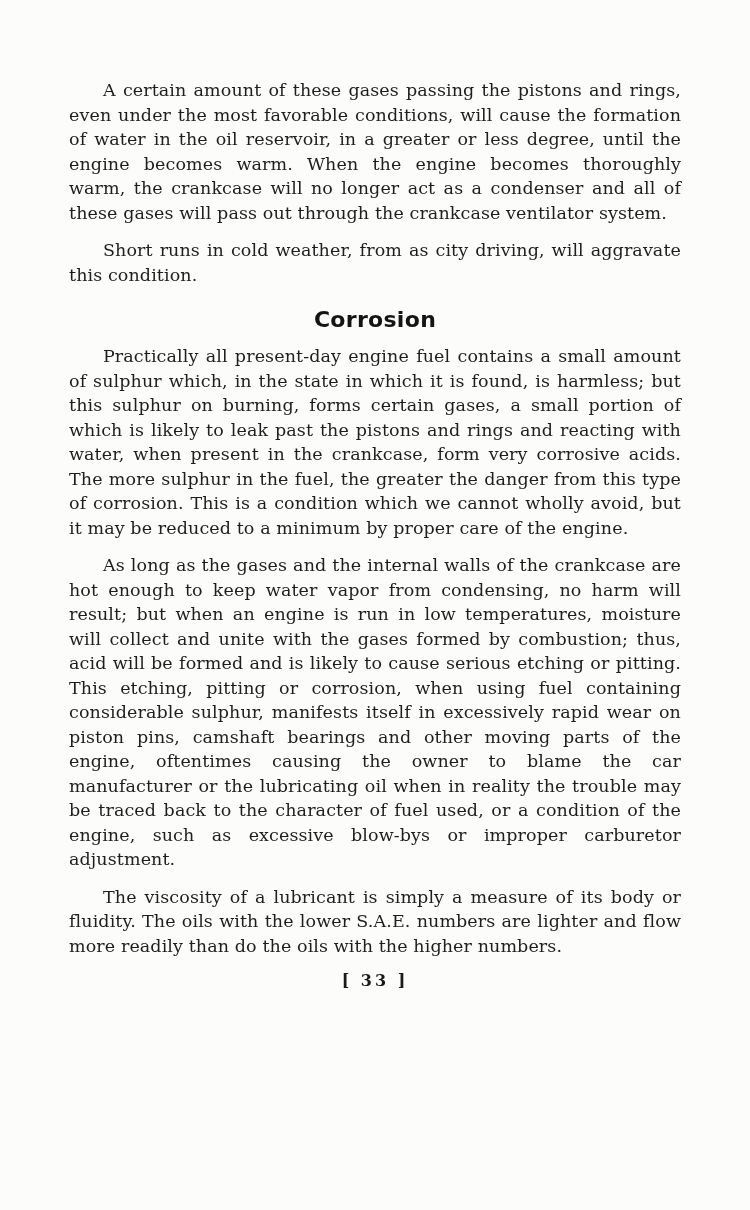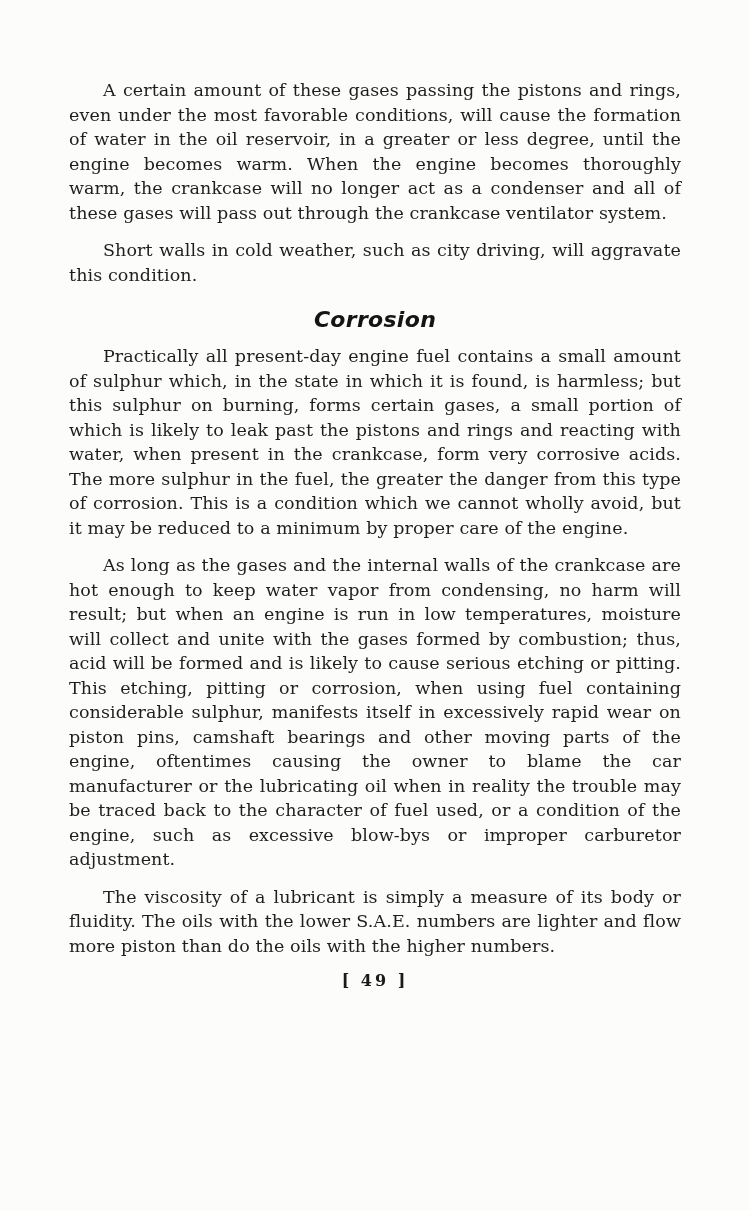--- a/index.html
+++ b/index.html
@@ -24,21 +24,20 @@
     font-size: 17.5px;
     line-height: 24.5px;
     text-align: justify;
     text-indent: 34px;
     letter-spacing: 0.1px;
   }
   .heading {
     margin: 18px 0 9px 0;
     text-align: center;
     font-family: "DejaVu Sans", "Liberation Sans", sans-serif;
-    font-style: italic;
     font-weight: bold;
     font-size: 22px;
     line-height: 30px;
     color: #141414;
     letter-spacing: 0.3px;
   }
   .folio {
     margin-top: 3px;
     text-align: center;
     font-size: 16px;
@@ -47,27 +46,27 @@
     color: #1a1a1a;
   }
 </style>
 </head>
 <body>
 
 <main class="page">
 
   <p class="para">A certain amount of these gases passing the pistons and rings, even under the most favorable conditions, will cause the formation of water in the oil reservoir, in a greater or less degree, until the engine becomes warm.  When the engine becomes thoroughly warm, the crankcase will no longer act as a condenser and all of these gases will pass out through the crankcase ventilator system.</p>
 
-  <p class="para">Short walls in cold weather, such as city driving, will aggravate this condition.</p>
+  <p class="para">Short runs in cold weather, from as city driving, will aggravate this condition.</p>
 
   <h2 class="heading">Corrosion</h2>
 
   <p class="para">Practically all present-day engine fuel contains a small amount of sulphur which, in the state in which it is found, is harmless; but this sulphur on burning, forms certain gases, a small portion of which is likely to leak past the pistons and rings and reacting with water, when present in the crankcase, form very corrosive acids.  The more sulphur in the fuel, the greater the danger from this type of corrosion.  This is a condition which we cannot wholly avoid, but it may be reduced to a minimum by proper care of the engine.</p>
 
   <p class="para">As long as the gases and the internal walls of the crankcase are hot enough to keep water vapor from condensing, no harm will result; but when an engine is run in low temperatures, moisture will collect and unite with the gases formed by combustion; thus, acid will be formed and is likely to cause serious etching or pitting.  This etching, pitting or corrosion, when using fuel containing considerable sulphur, manifests itself in excessively rapid wear on piston pins, camshaft bearings and other moving parts of the engine, oftentimes causing the owner to blame the car manufacturer or the lubricating oil when in reality the trouble may be traced back to the character of fuel used, or a condition of the engine, such as excessive blow-bys or improper carburetor adjustment.</p>
 
 
-  <p class="para">The viscosity of a lubricant is simply a measure of its body or fluidity.  The oils with the lower S.A.E. numbers are lighter and flow more piston than do the oils with the higher numbers.</p>
+  <p class="para">The viscosity of a lubricant is simply a measure of its body or fluidity.  The oils with the lower S.A.E. numbers are lighter and flow more readily than do the oils with the higher numbers.</p>
 
 
-  <div class="folio">[ 49 ]</div>
+  <div class="folio">[ 33 ]</div>
 
 </main>
 
 </body></html>

